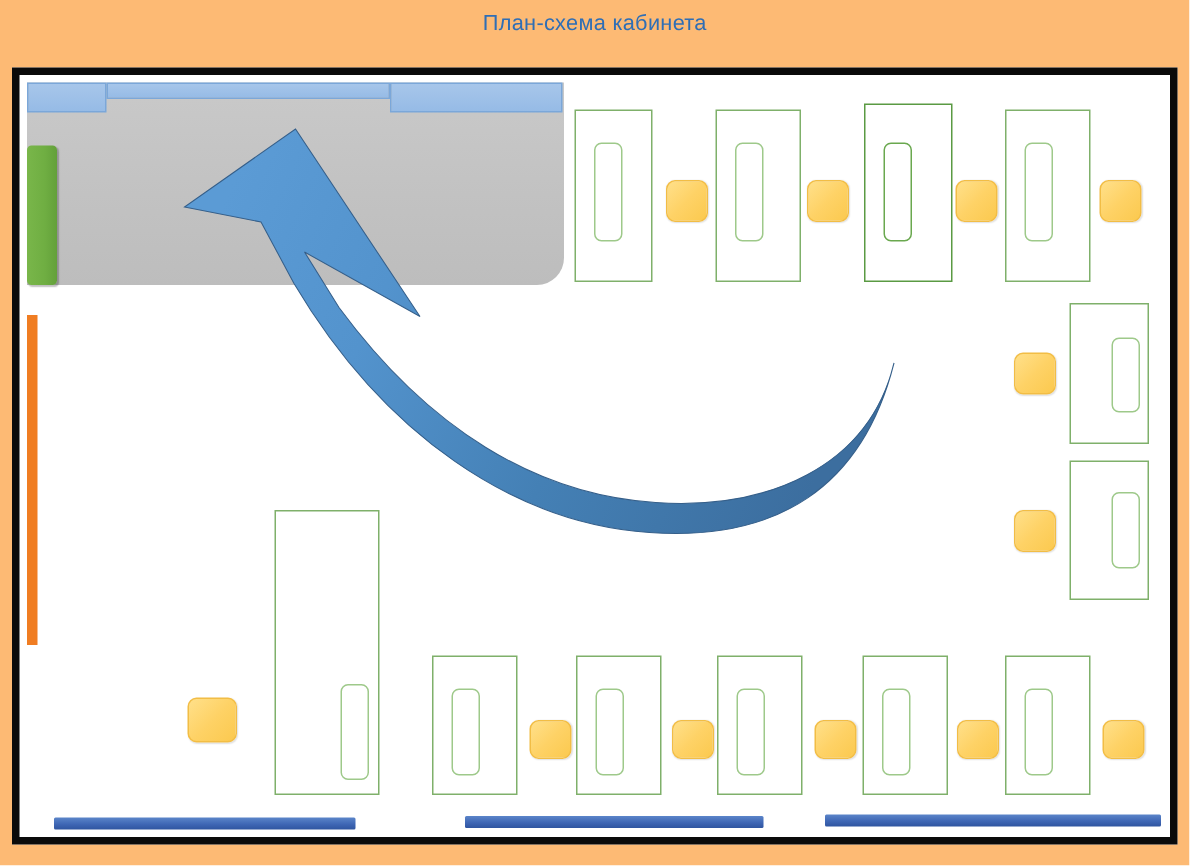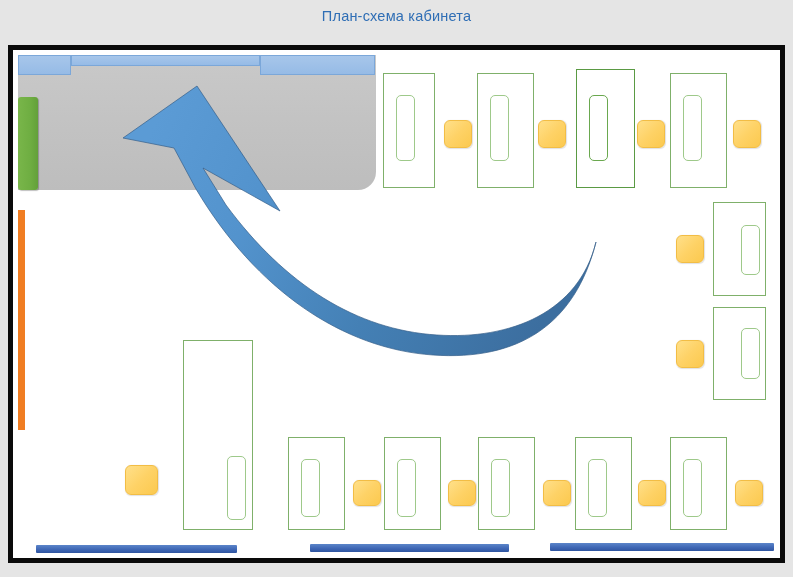--- a/index.html
+++ b/index.html
@@ -6,21 +6,21 @@
   html, body {
     margin: 0;
     padding: 0;
     background: #ffffff;
     font-family: "Liberation Sans", sans-serif;
   }
   #page {
     position: relative;
     width: 793px;
     height: 577px;
-    background: #e5e5e5;
+    background: #fdba74;
     overflow: hidden;
   }
   #title {
     position: absolute;
     left: 0;
     top: 8px;
     width: 793px;
     text-align: center;
     font-size: 14.5px;
     color: #2f6eb5;

